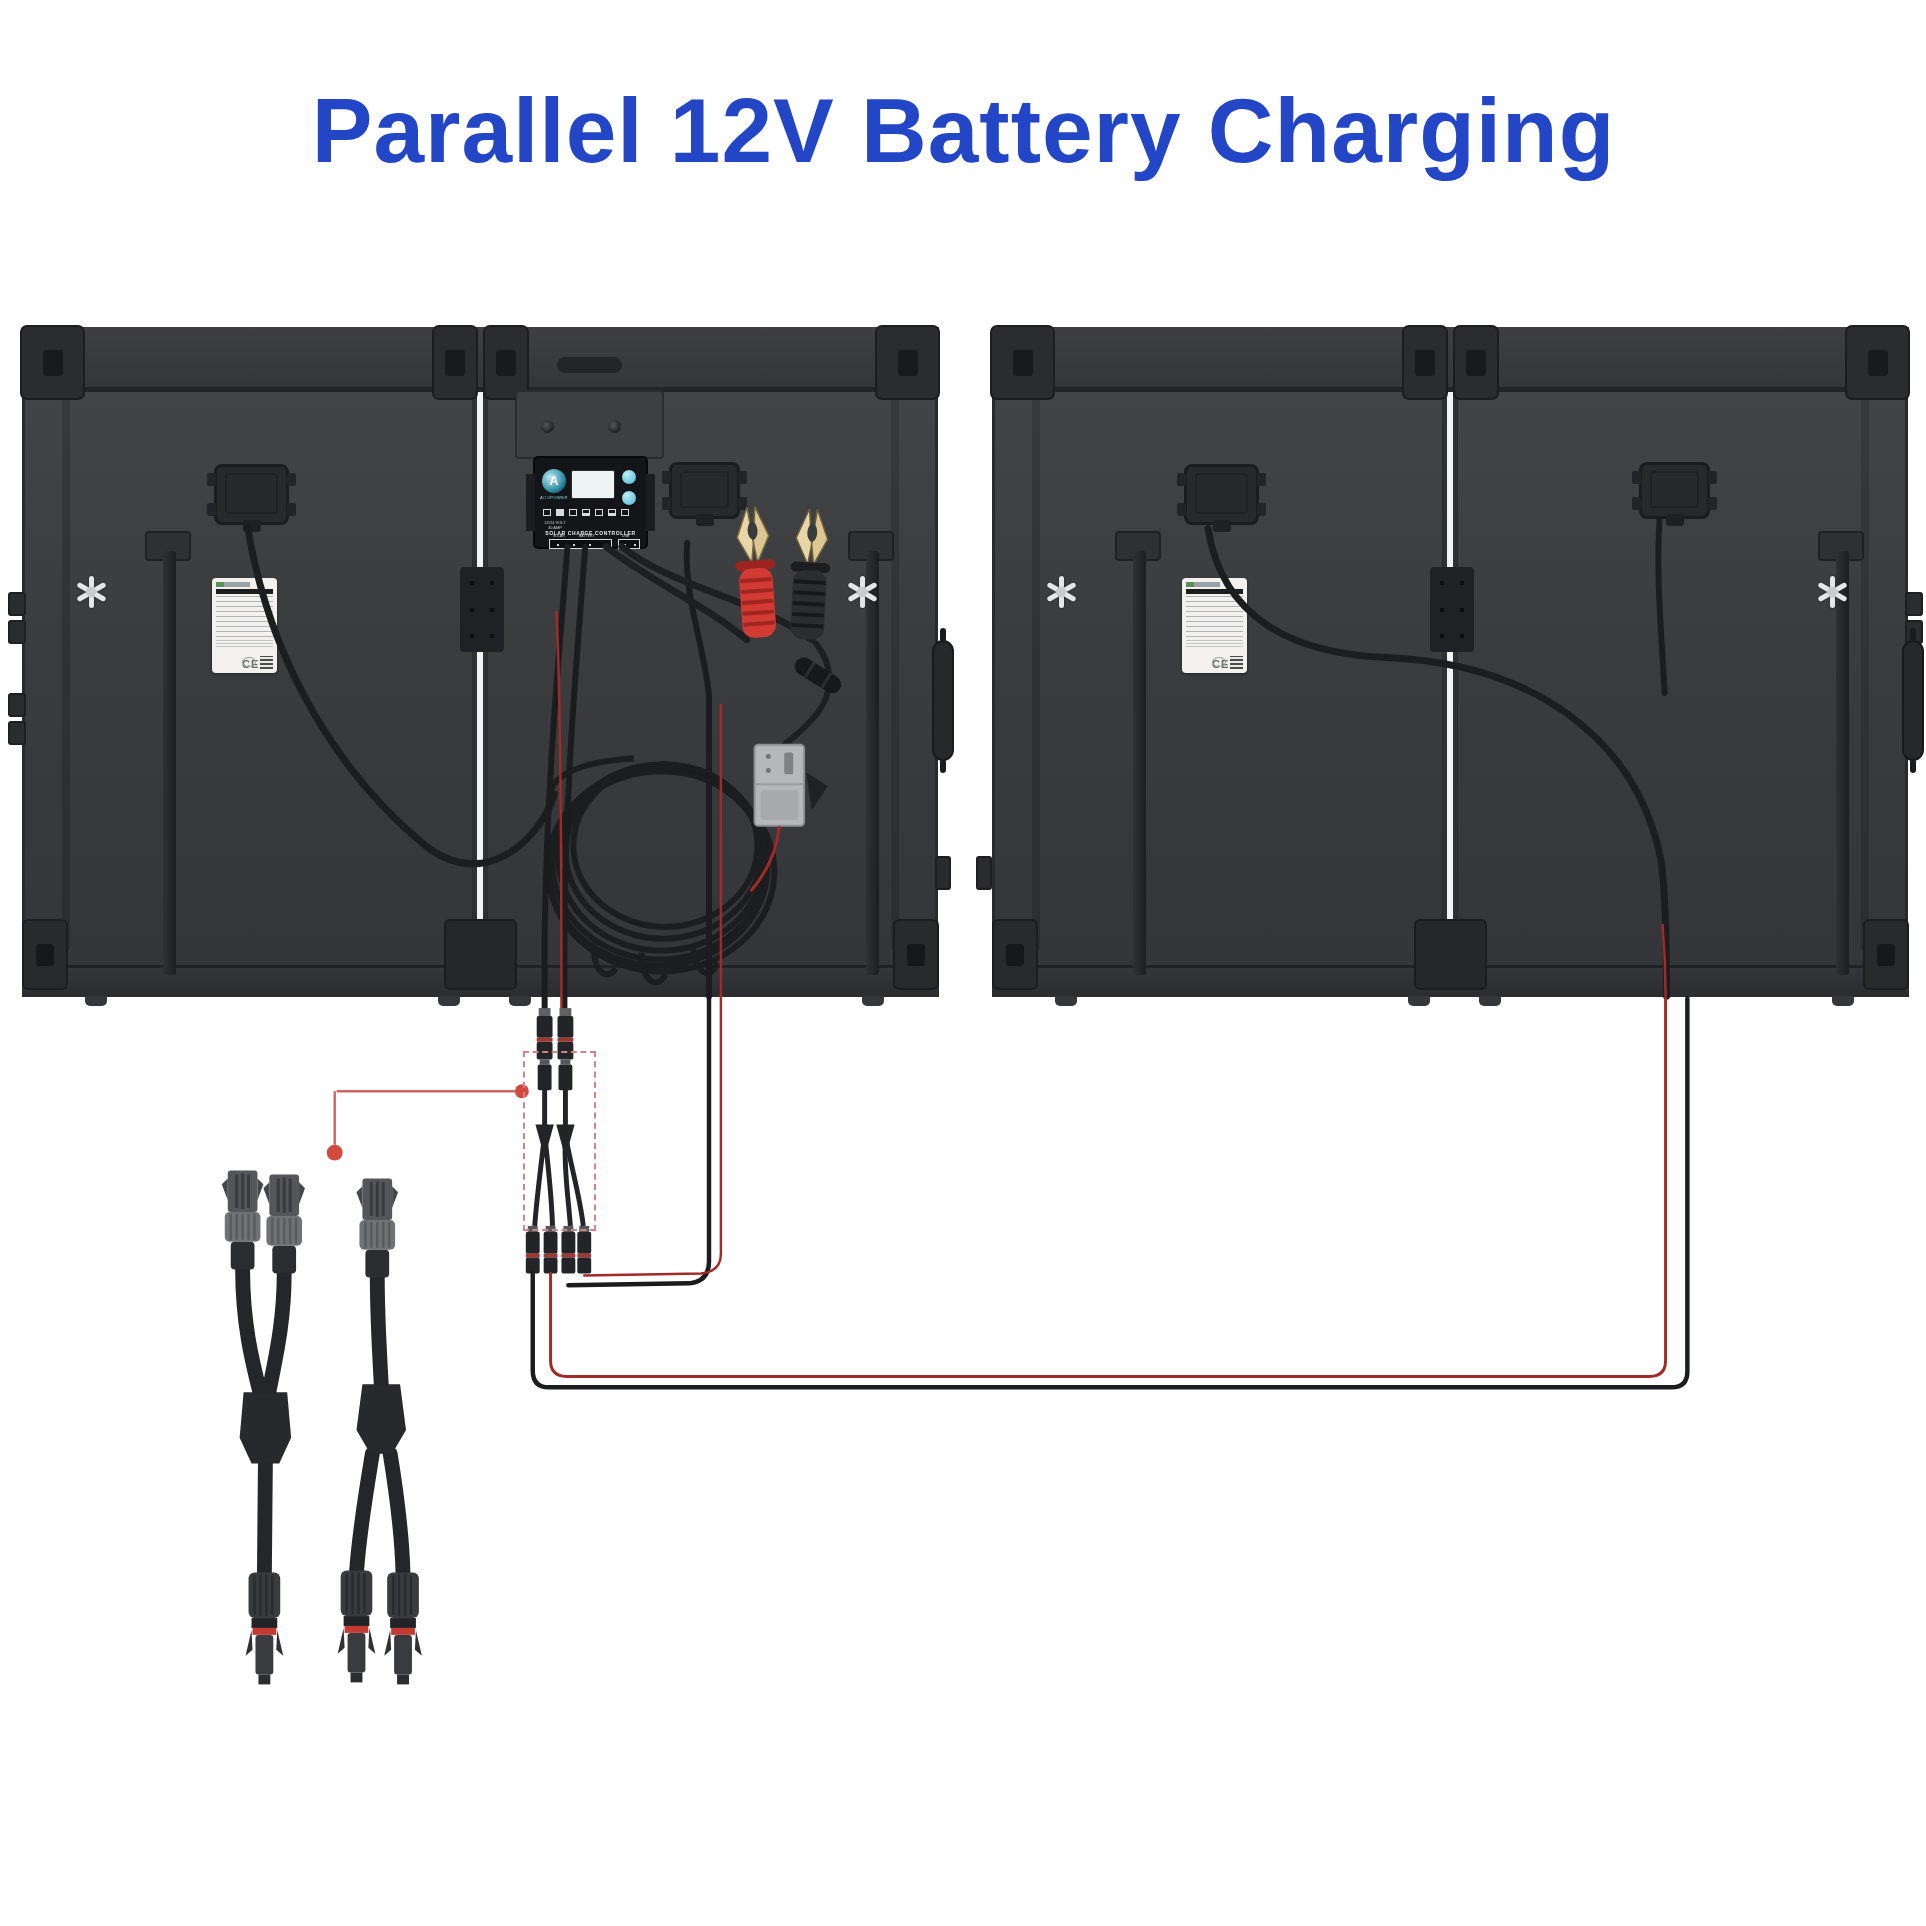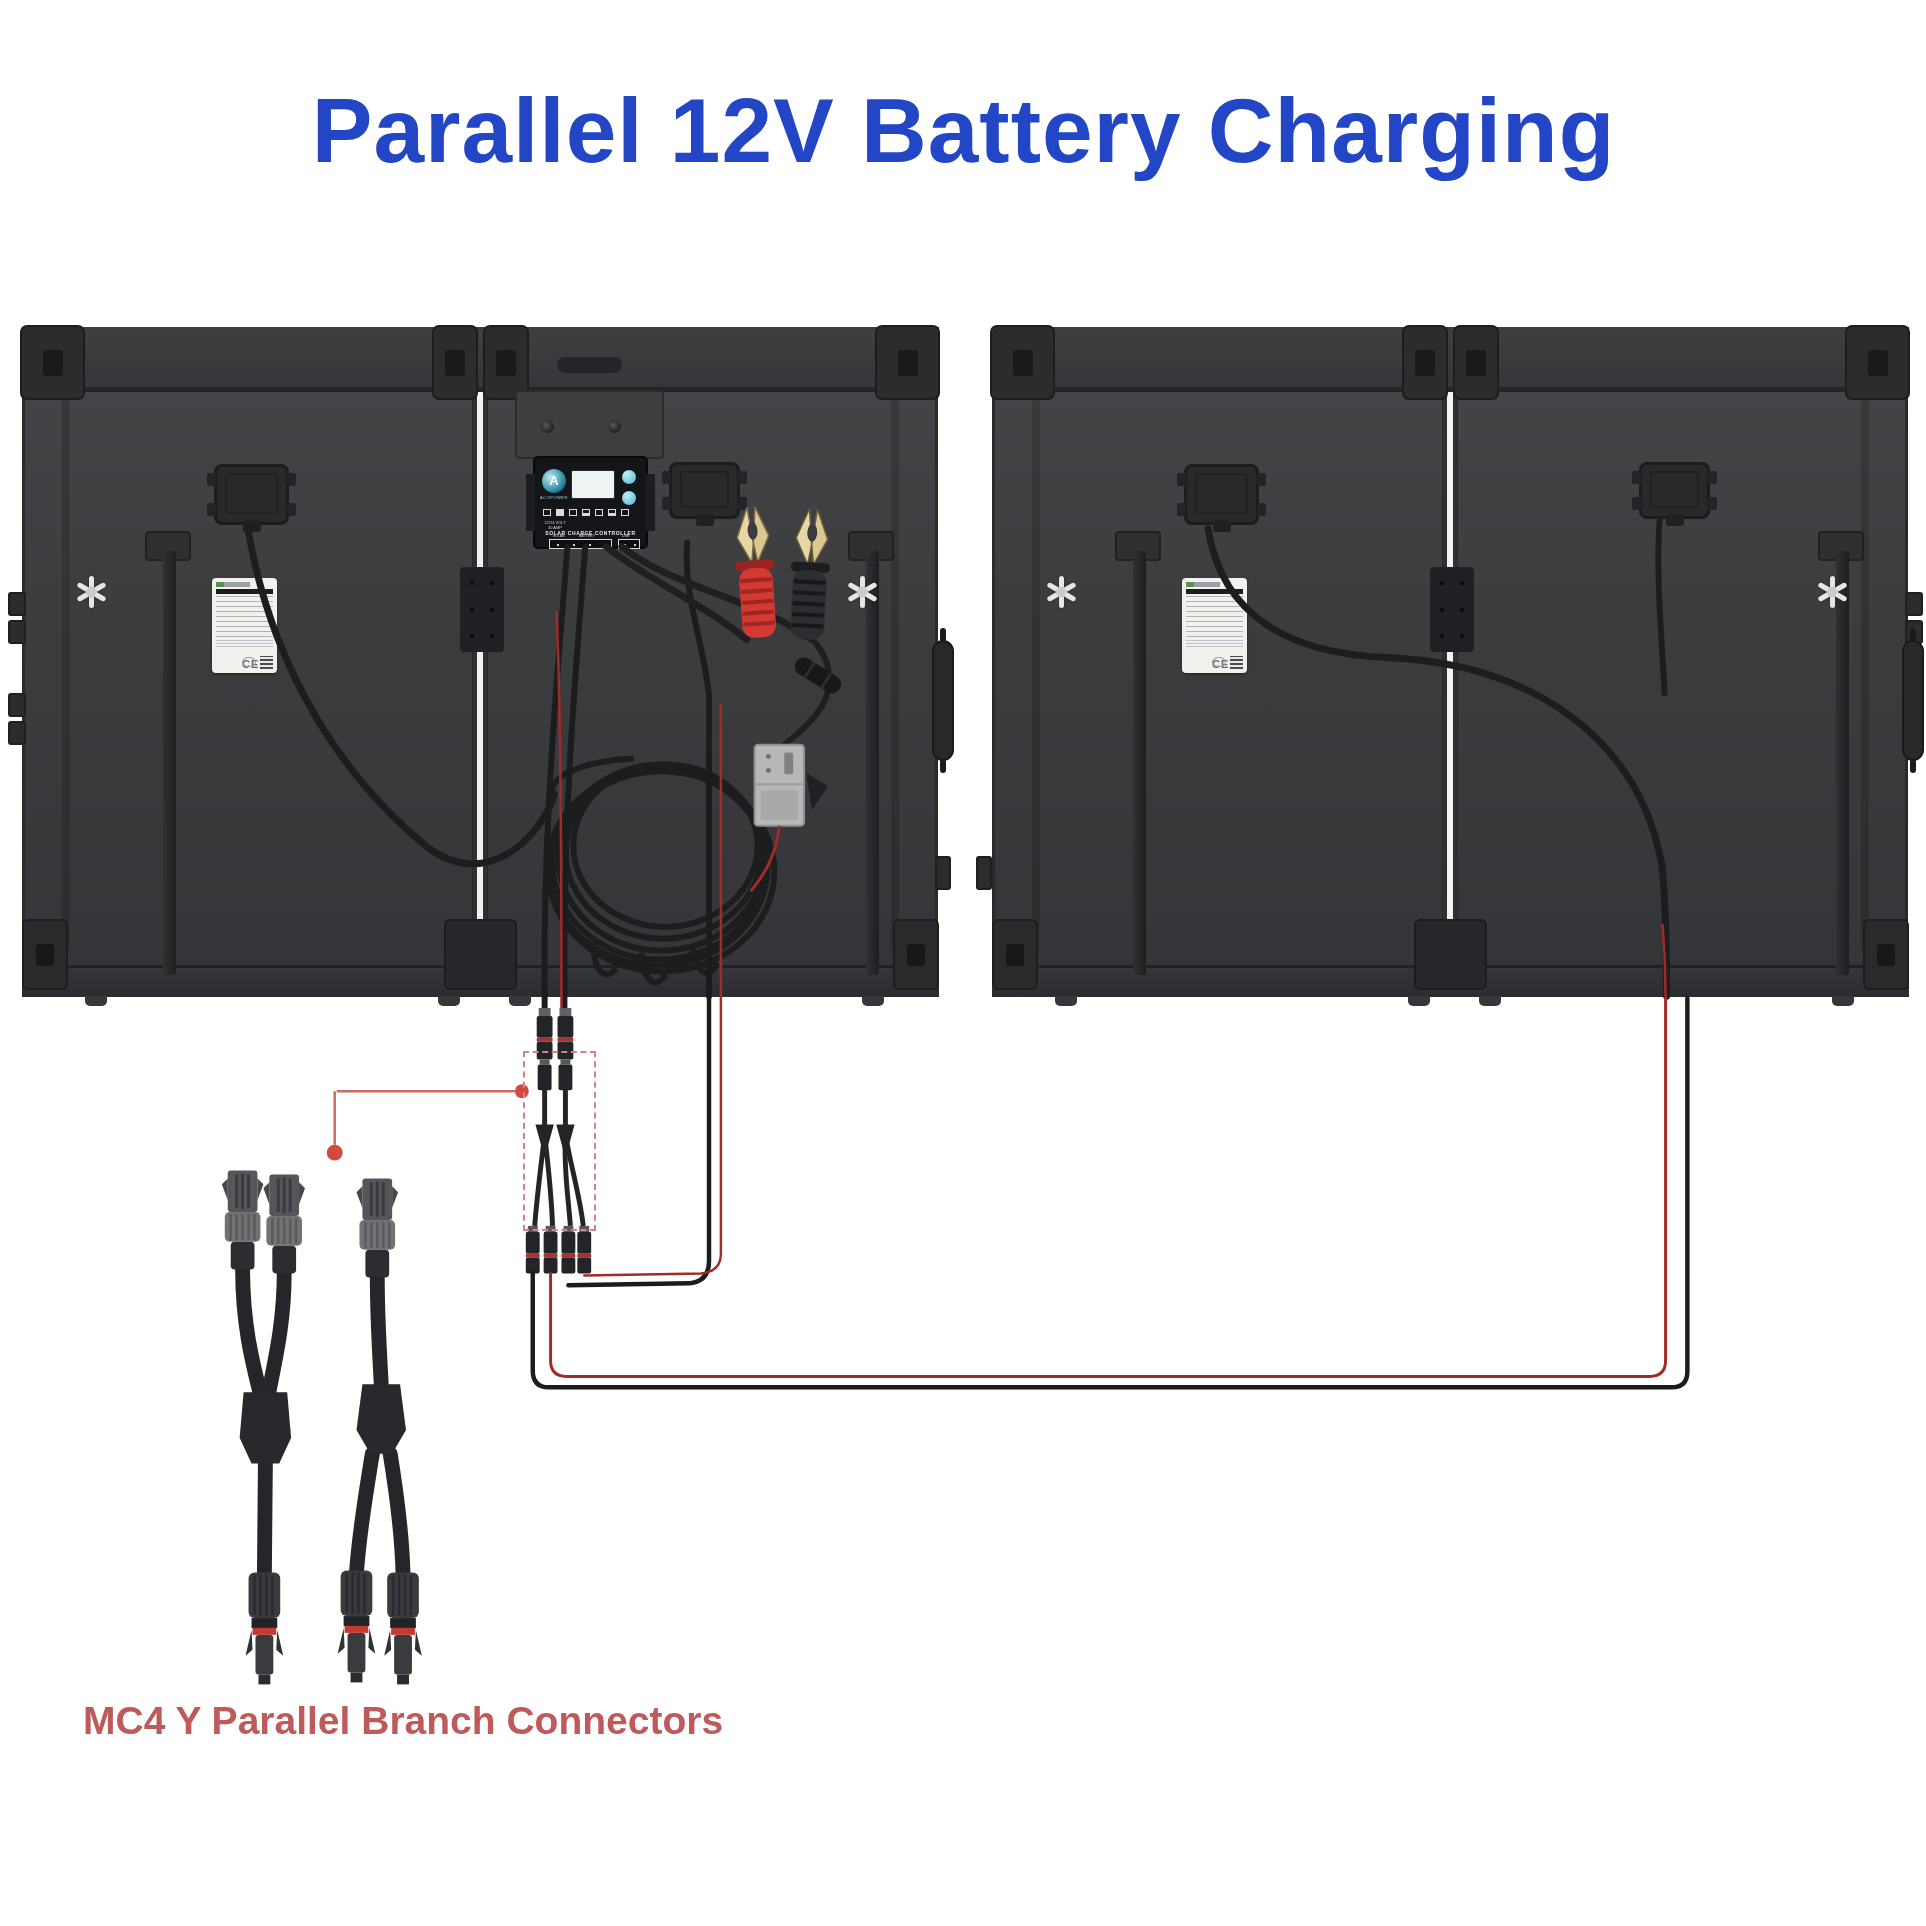--- a/index.html
+++ b/index.html
@@ -506,15 +506,14 @@
       <polygon points="366,1398 404,1398 410,1444 396,1468 374,1468 360,1444" fill="#28292c"></polygon>
       <use href="#pf" x="245" y="1182"></use>
       <use href="#pf" x="287" y="1186"></use>
       <use href="#pf" x="381" y="1190"></use>
       <use href="#pm" x="267" y="1588"></use>
       <use href="#pm" x="360" y="1586"></use>
       <use href="#pm" x="407" y="1588"></use>
     </g>
   </svg>
 
-  <div class="caption">MC4 Y Parallel Branch Connectors</div>
 </div>
 
 
 </body></html>

